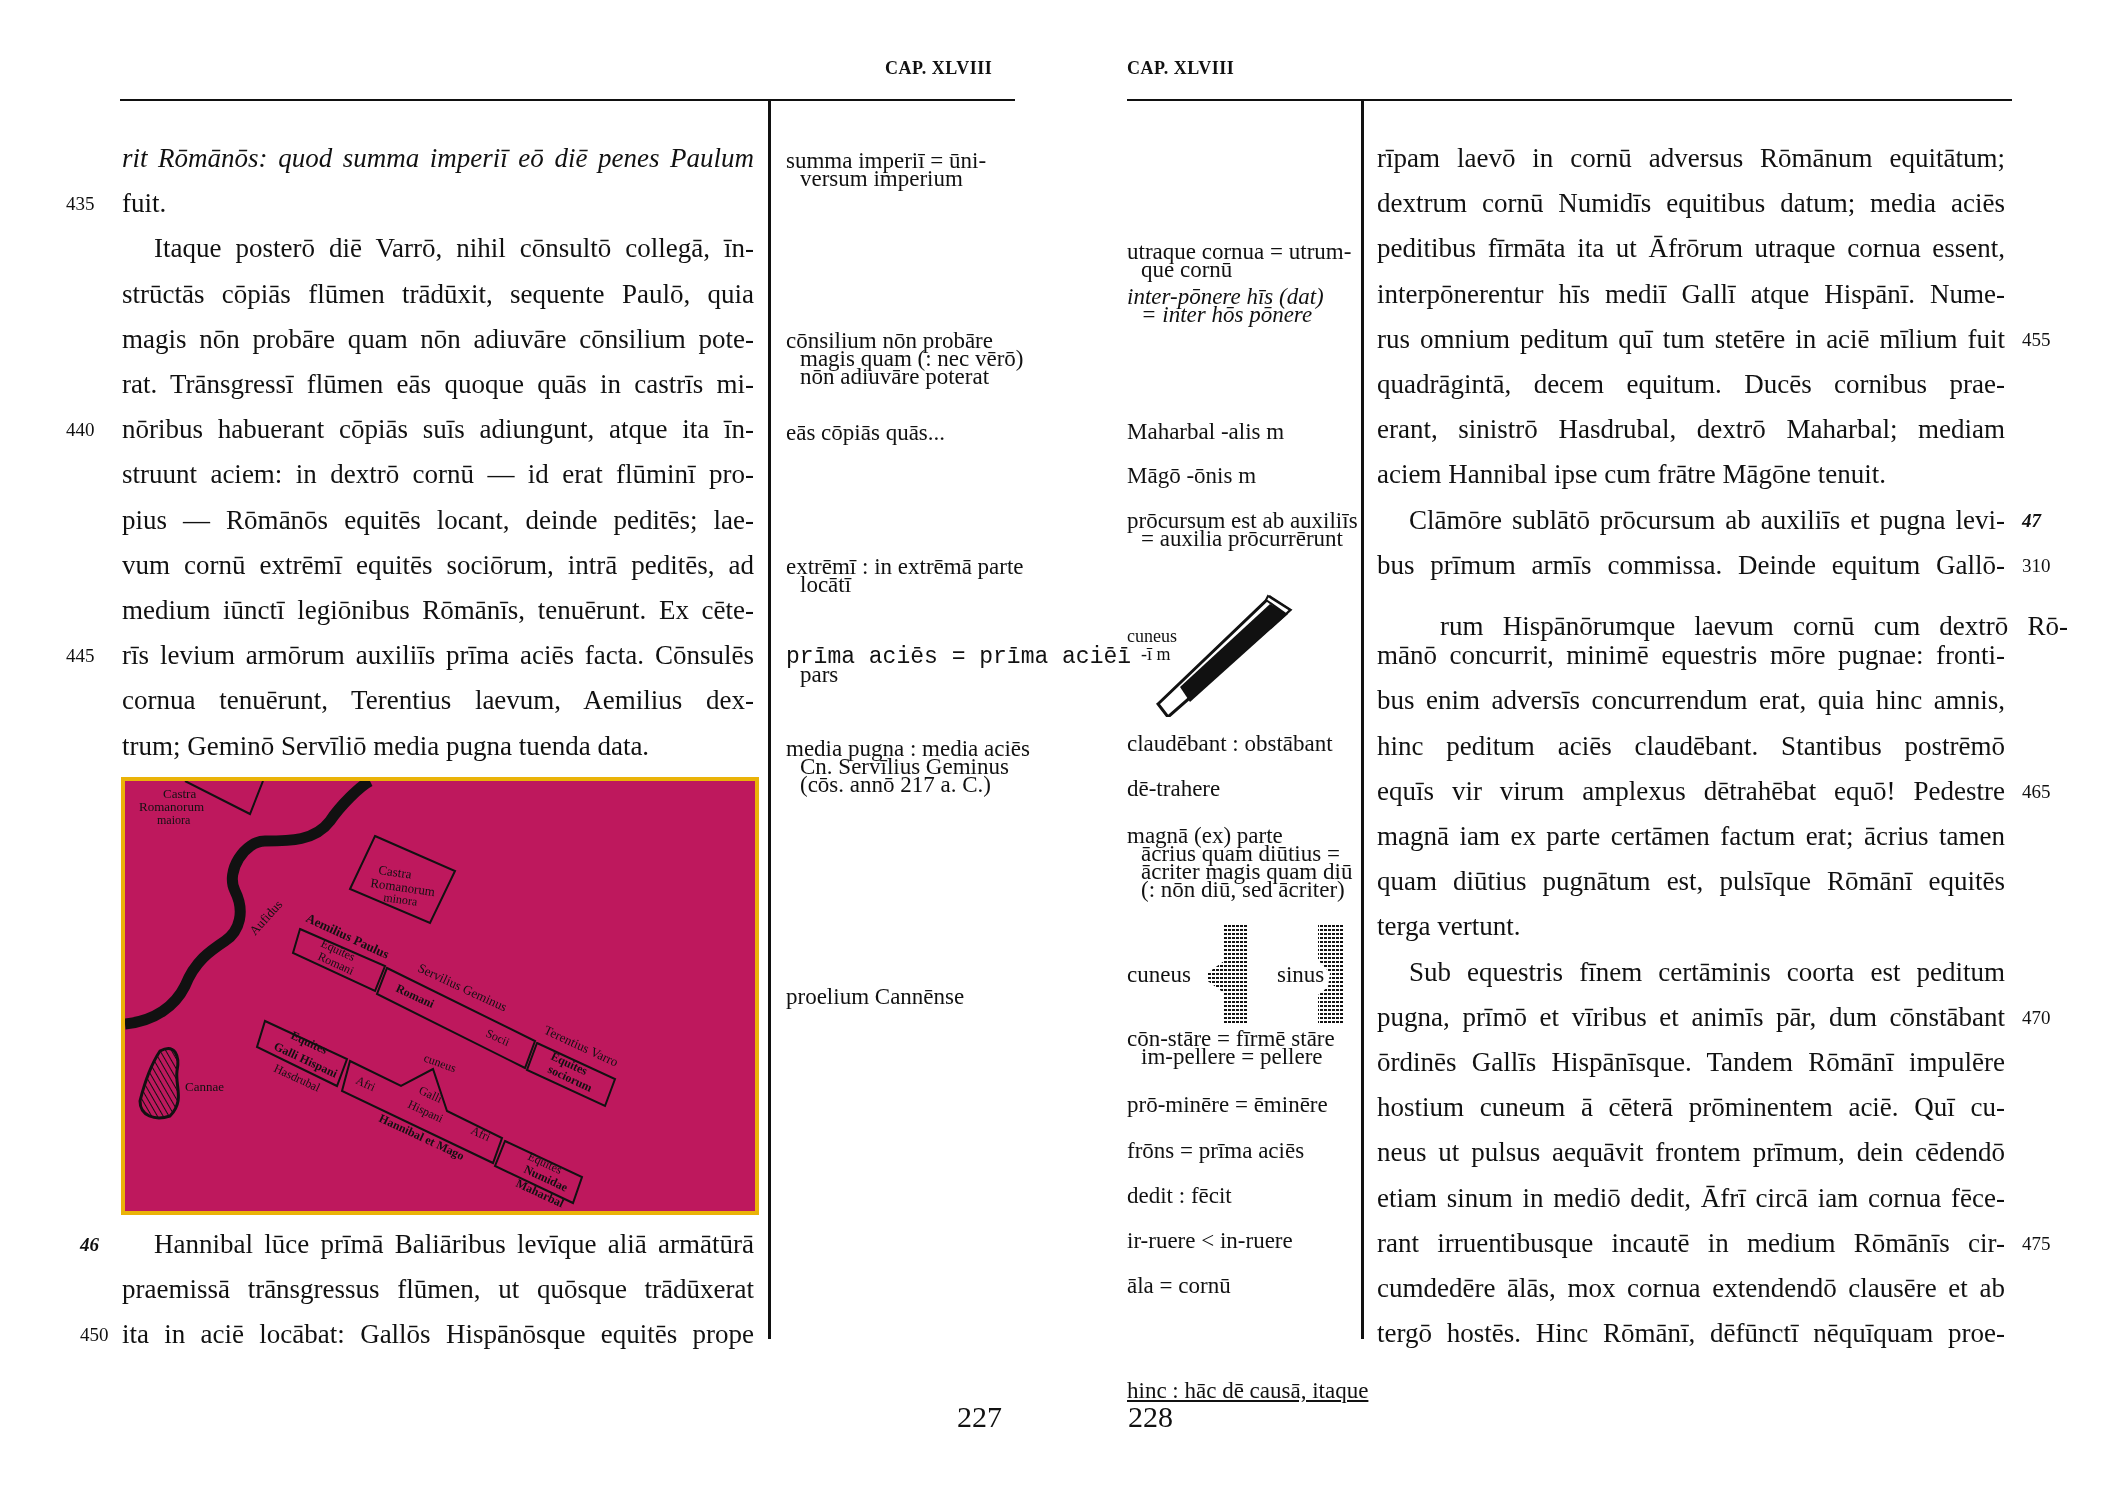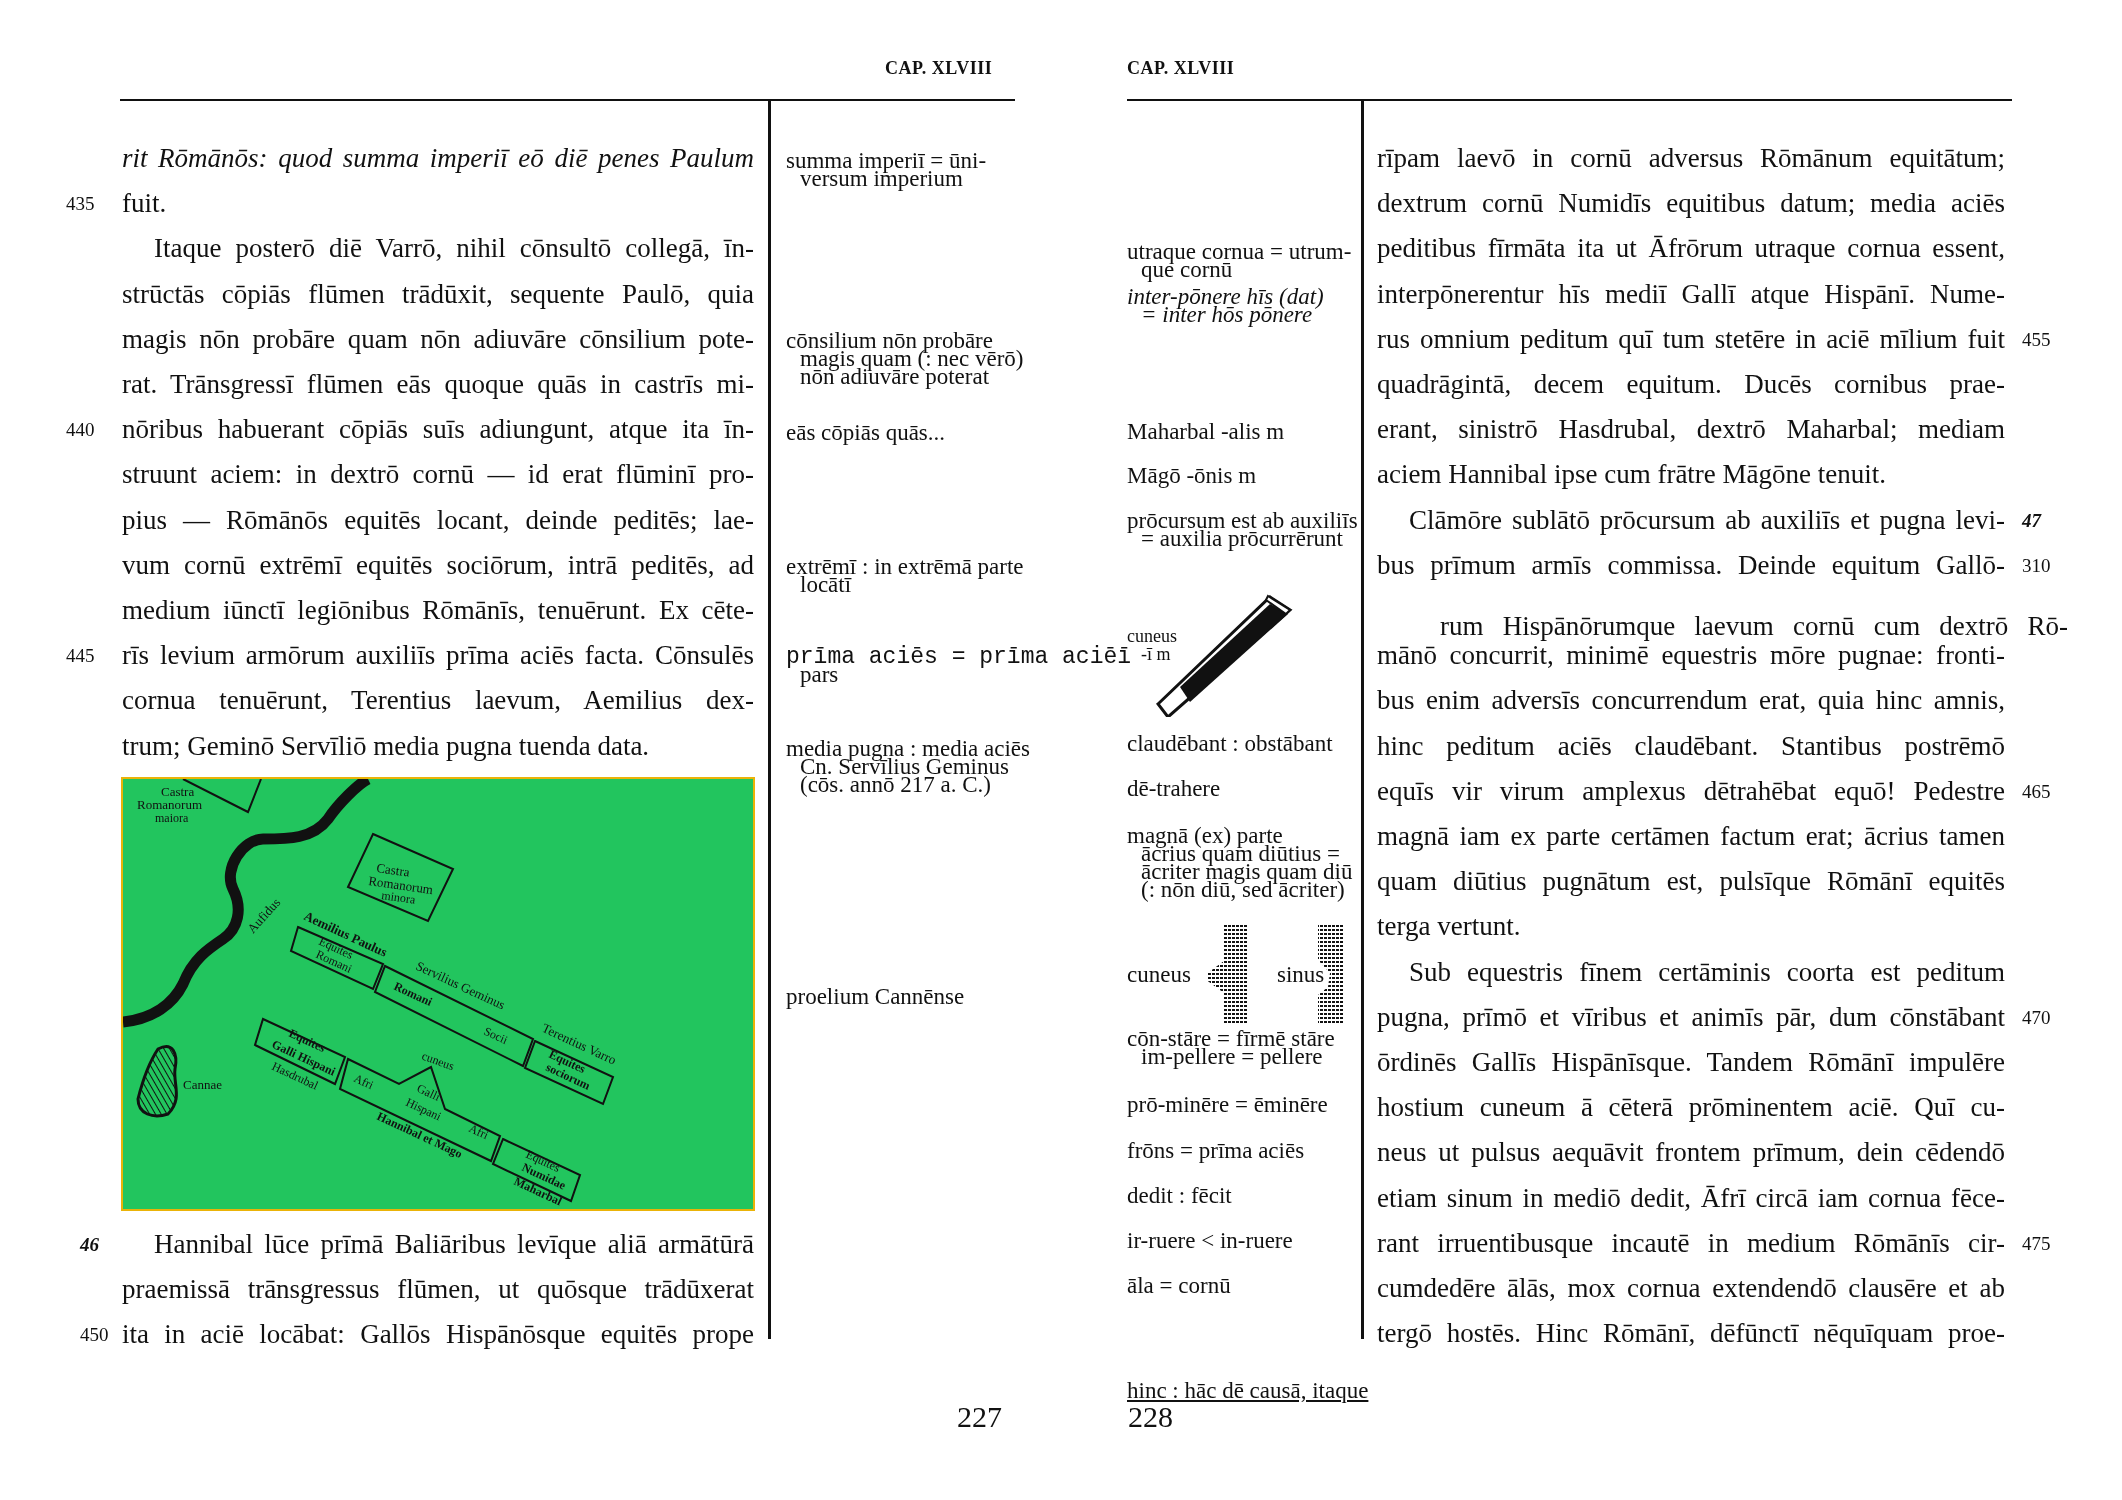--- a/index.html
+++ b/index.html
@@ -10,21 +10,21 @@
   .rule { height:2px; background:#111; }
   .vrule { width:3px; background:#111; }
   .line { position:absolute; font-size:27px; line-height:45px; white-space:nowrap;
           text-align:justify; text-align-last:justify; }
   .line.last { text-align-last:left; }
   .lnum { position:absolute; font-size:19px; line-height:45px; }
   .lnum.italic { font-style:italic; font-weight:bold; }
   .note { position:absolute; font-size:23px; line-height:18px; white-space:nowrap; }
   .note .cont { padding-left:14px; display:block; }
   .pagenum { position:absolute; font-size:30px; }
-  .map { position:absolute; border:2px solid #eab308; background:#22c55e; }
+  .map { position:absolute; border:4px solid #eab308; background:#be185d; }
   .map text { font-family:"Liberation Serif",serif; fill:#111; }
 </style>
 </head>
 <body>
 
 <div>
   <div class="abs runhead" style="left:885px;top:58px;">CAP. XLVIII</div>
   <div class="abs rule" style="left:120px;top:99px;width:895px;"></div>
   <div class="abs vrule" style="left:768px;top:99px;height:1240px;"></div>
 

